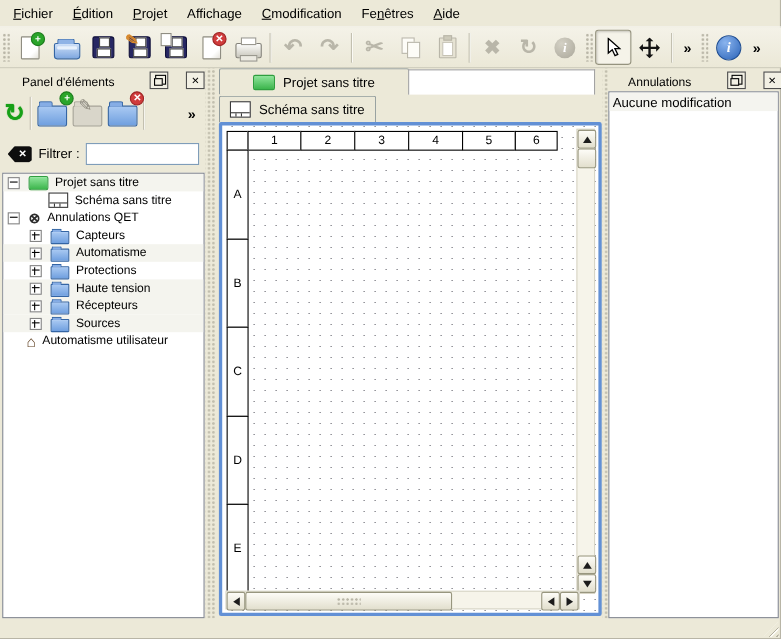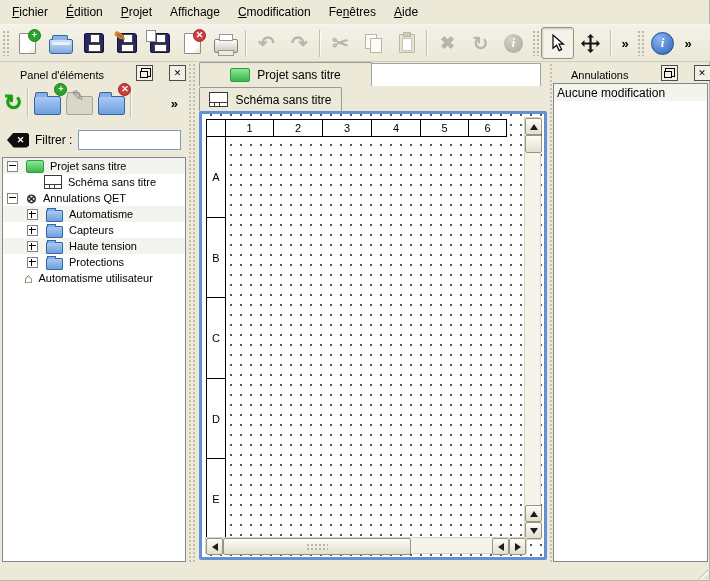--- a/index.html
+++ b/index.html
@@ -324,39 +324,49 @@
       <div class="trow lv1">
         <span class="exp-spacer"></span>
         <span class="tico i-schema"></span>
         <span>Schéma sans titre</span>
       </div>
       <div class="trow lv0">
         <span class="exp"></span>
         <span class="tico i-qet">⊗</span>
         <span>Annulations QET</span>
       </div>
+      <div class="trow lv1">
+        <span class="exp plus"></span>
+        <span class="tico i-folder"></span>
+        <span>Capteurs</span>
+      </div>
       <div class="trow lv1 alt">
         <span class="exp plus"></span>
         <span class="tico i-folder"></span>
         <span>Automatisme</span>
       </div>
       <div class="trow lv1">
         <span class="exp plus"></span>
         <span class="tico i-folder"></span>
-        <span>Capteurs</span>
+        <span>Protections</span>
       </div>
       <div class="trow lv1 alt">
         <span class="exp plus"></span>
         <span class="tico i-folder"></span>
         <span>Haute tension</span>
       </div>
-      <div class="trow lv1">
-        <span class="exp plus"></span>
-        <span class="tico i-folder"></span>
-        <span>Protections</span>
+      <div class="trow lv1 alt">
+        <span class="exp plus"></span>
+        <span class="tico i-folder"></span>
+        <span>Récepteurs</span>
+      </div>
+      <div class="trow lv1 alt">
+        <span class="exp plus"></span>
+        <span class="tico i-folder"></span>
+        <span>Sources</span>
       </div>
       <div class="trow lv0">
         <span class="exp-spacer"></span>
         <span class="tico i-house">⌂</span>
         <span>Automatisme utilisateur</span>
       </div>
     </div>
   </div>
 
   <div class="vsplit" style="left:187px;"></div>

